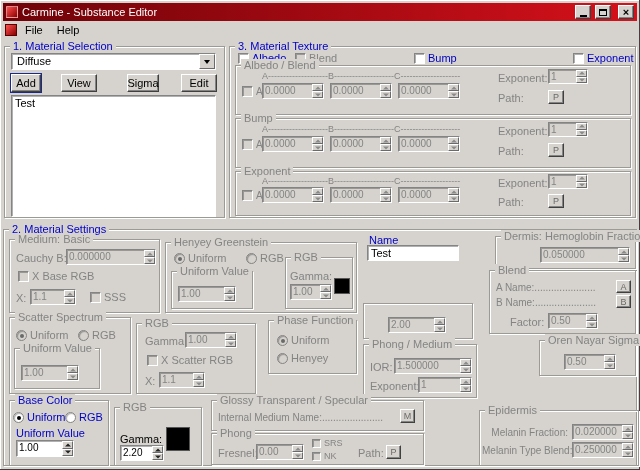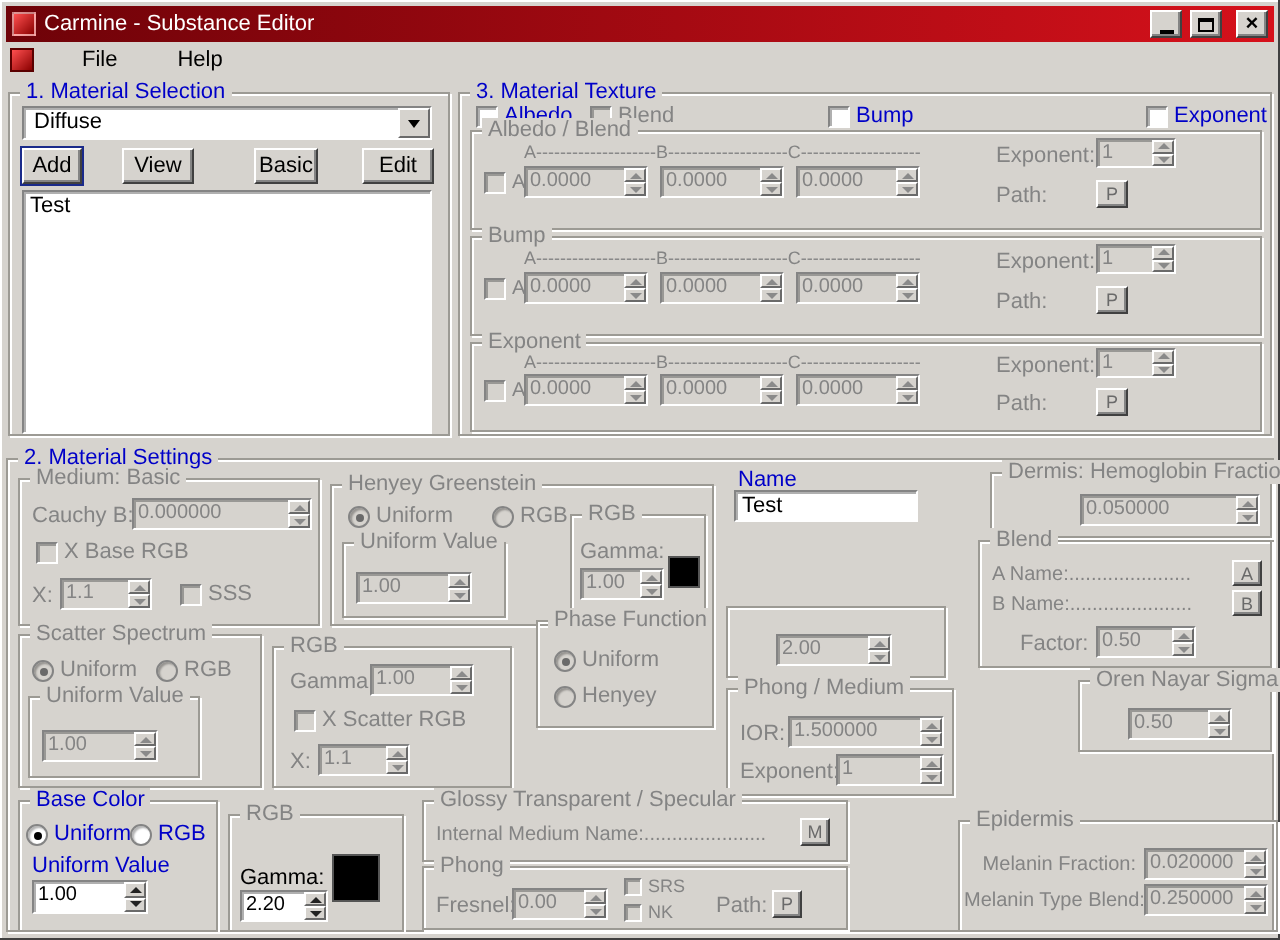--- a/index.html
+++ b/index.html
@@ -9,21 +9,21 @@
   
   .tb{position:absolute;left:3px;top:3px;width:634px;height:18px;background:linear-gradient(90deg,#6e0208,#d6111b);display:flex;align-items:center;gap:4px;padding:0 3px}
   .tt{color:#fff;font-weight:normal;font-size:11px;flex:1;white-space:nowrap}
   .appicon{width:12px;height:12px;flex:none;background:linear-gradient(135deg,#ff5050,#8a0000);border:1px solid #ffffff80}
   .tbtn{width:16px;height:14px;flex:none;background:#d6d3ce;border:1px solid #404040;border-top-color:#fff;border-left-color:#fff;box-shadow:inset -1px -1px 0 #848484;display:flex;align-items:center;justify-content:center;cursor:default}
   .gap{margin-left:3px}
   .ico-min{width:7px;height:2px;background:#000;margin-top:7px}
   .ico-max{width:8px;height:7px;border:1px solid #000;border-top-width:2px}
   .ico-x{font-size:11px;font-weight:bold;line-height:10px;color:#000}
   
-  .mb{position:absolute;left:3px;top:21px;width:634px;height:17px;display:flex;align-items:center;gap:18px;padding:0 2px}
+  .mb{position:absolute;left:3px;top:21px;width:634px;height:17px;display:flex;align-items:center;gap:2px;padding:0 2px}
   .cicon{width:12px;height:12px;flex:none;background:linear-gradient(135deg,#ff5050,#8a0000);border:1px solid #5a0000}
   .mi{padding:2px 6px}
   
   .grp{position:absolute;border:1px solid #9c9a94;box-shadow:1px 1px 0 #fff,inset 1px 1px 0 #fff}
   .ttl{position:absolute;top:-7px;left:5px;background:#d6d3ce;padding:0 3px;line-height:12px;color:#848484;white-space:nowrap}
   .ttl.b{color:#0000c8}
   
   .lbl{position:absolute;color:#848484;white-space:nowrap;line-height:12px}
   .lbl.k{color:#000}
   .lbl.b{color:#0000c8}
@@ -95,21 +95,21 @@
   </div>
 
   <div class="grp" style="left:4px;top:46px;width:221px;height:172px">
     <span class="ttl b">1. Material Selection</span>
     <div class="combo sk" style="left:6px;top:6px;width:205px;height:17px">
       <span class="cv">Diffuse</span>
       <span class="cbtn"></span>
     </div>
     <button class="btn def" style="left:6px;top:27px;width:30px;height:18px">Add</button>
     <button class="btn" style="left:56px;top:27px;width:36px;height:18px">View</button>
-    <button class="btn" style="left:122px;top:27px;width:32px;height:18px">Basic</button>
+    <button class="btn" style="left:122px;top:27px;width:32px;height:18px">Sigma</button>
     <button class="btn" style="left:176px;top:27px;width:36px;height:18px">Edit</button>
     <div class="listbox sk" style="left:6px;top:48px;width:205px;height:122px">
       <div class="li">Test</div>
     </div>
   </div>
 
   <div class="grp" style="left:229px;top:46px;width:407px;height:172px">
     <span class="ttl b">3. Material Texture</span>
     <span class="chk bl" style="left:8px;top:5px">
         <span class="bx sk"></span>
@@ -425,21 +425,21 @@
       <span class="lbl" style="left:8px;top:51px">X:</span>
       <div class="spin sk" style="left:22px;top:48px;width:46px">
           <span class="sv">1.1</span>
           <span class="sb">
             <i class="su"></i>
             <i class="sd"></i>
           </span>
         </div>
     </div>
 
-    <div class="grp" style="left:264px;top:80px;width:89px;height:54px">
+    <div class="grp" style="left:264px;top:90px;width:89px;height:54px">
       <span class="ttl">Phase Function</span>
       <span class="rad sel" style="left:8px;top:13px">
           <span class="cc"></span>
           <span>Uniform</span>
         </span>
       <span class="rad" style="left:8px;top:31px">
           <span class="cc"></span>
           <span>Henyey</span>
         </span>
     </div>

